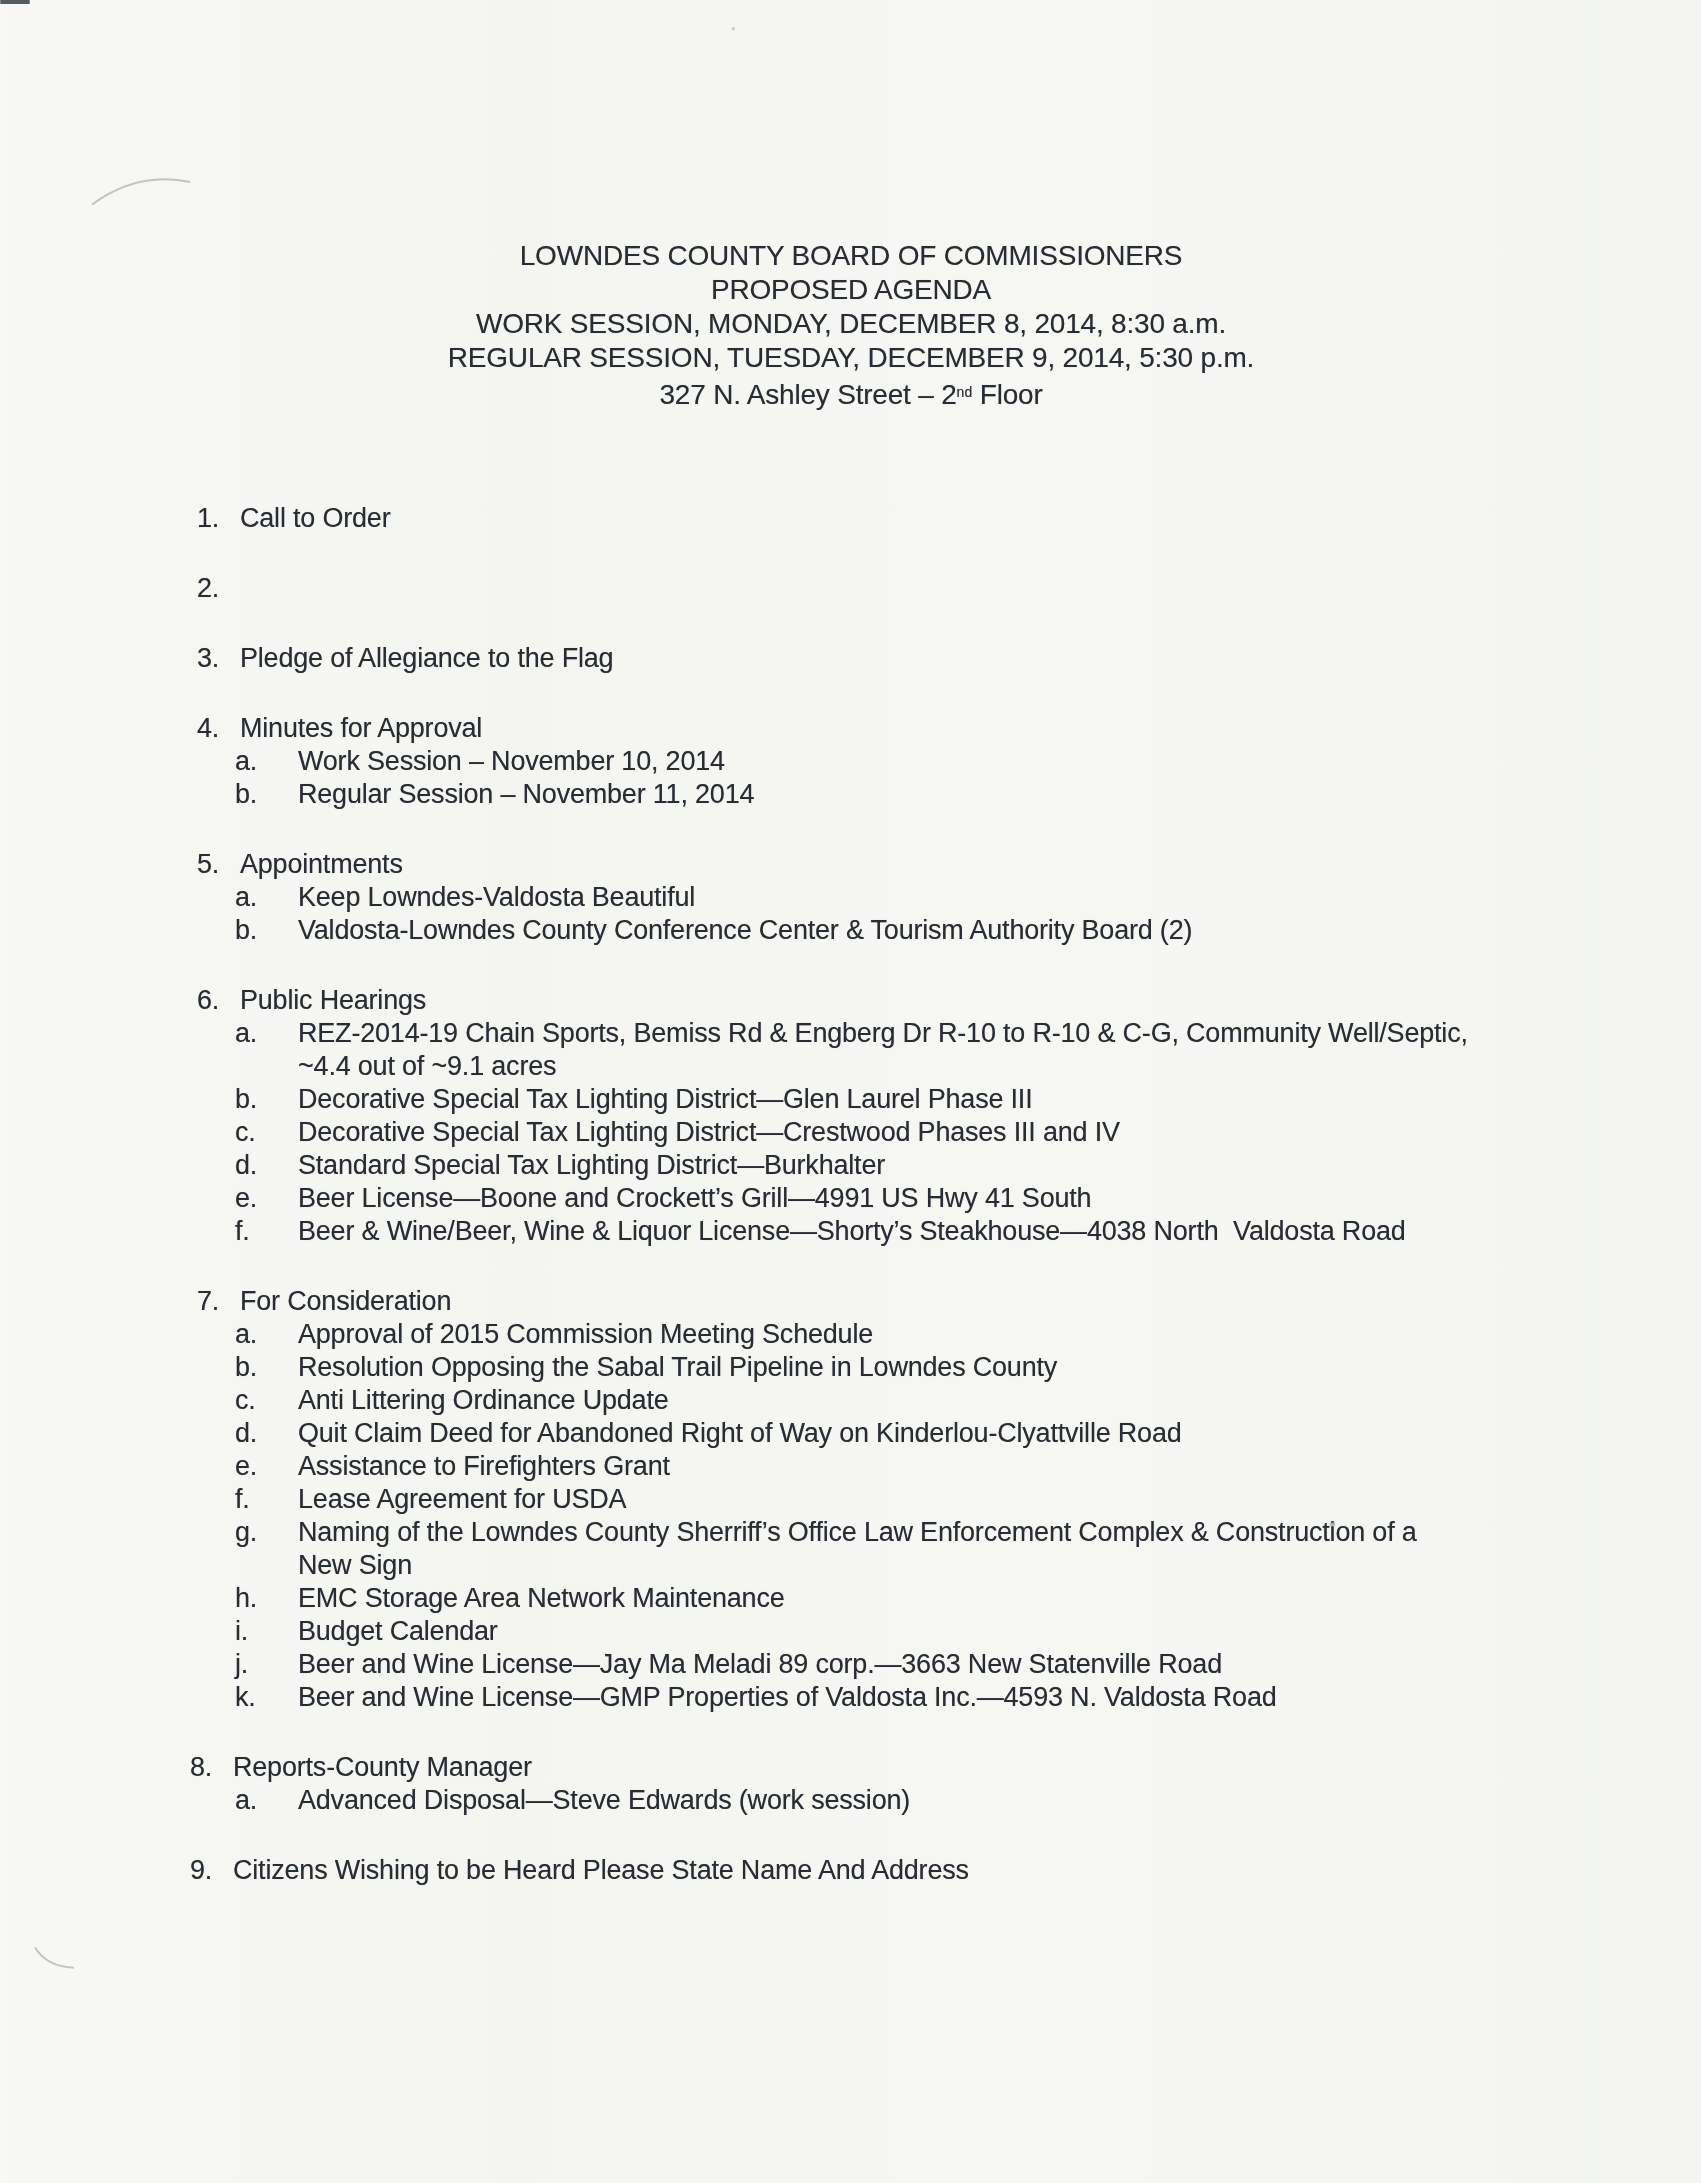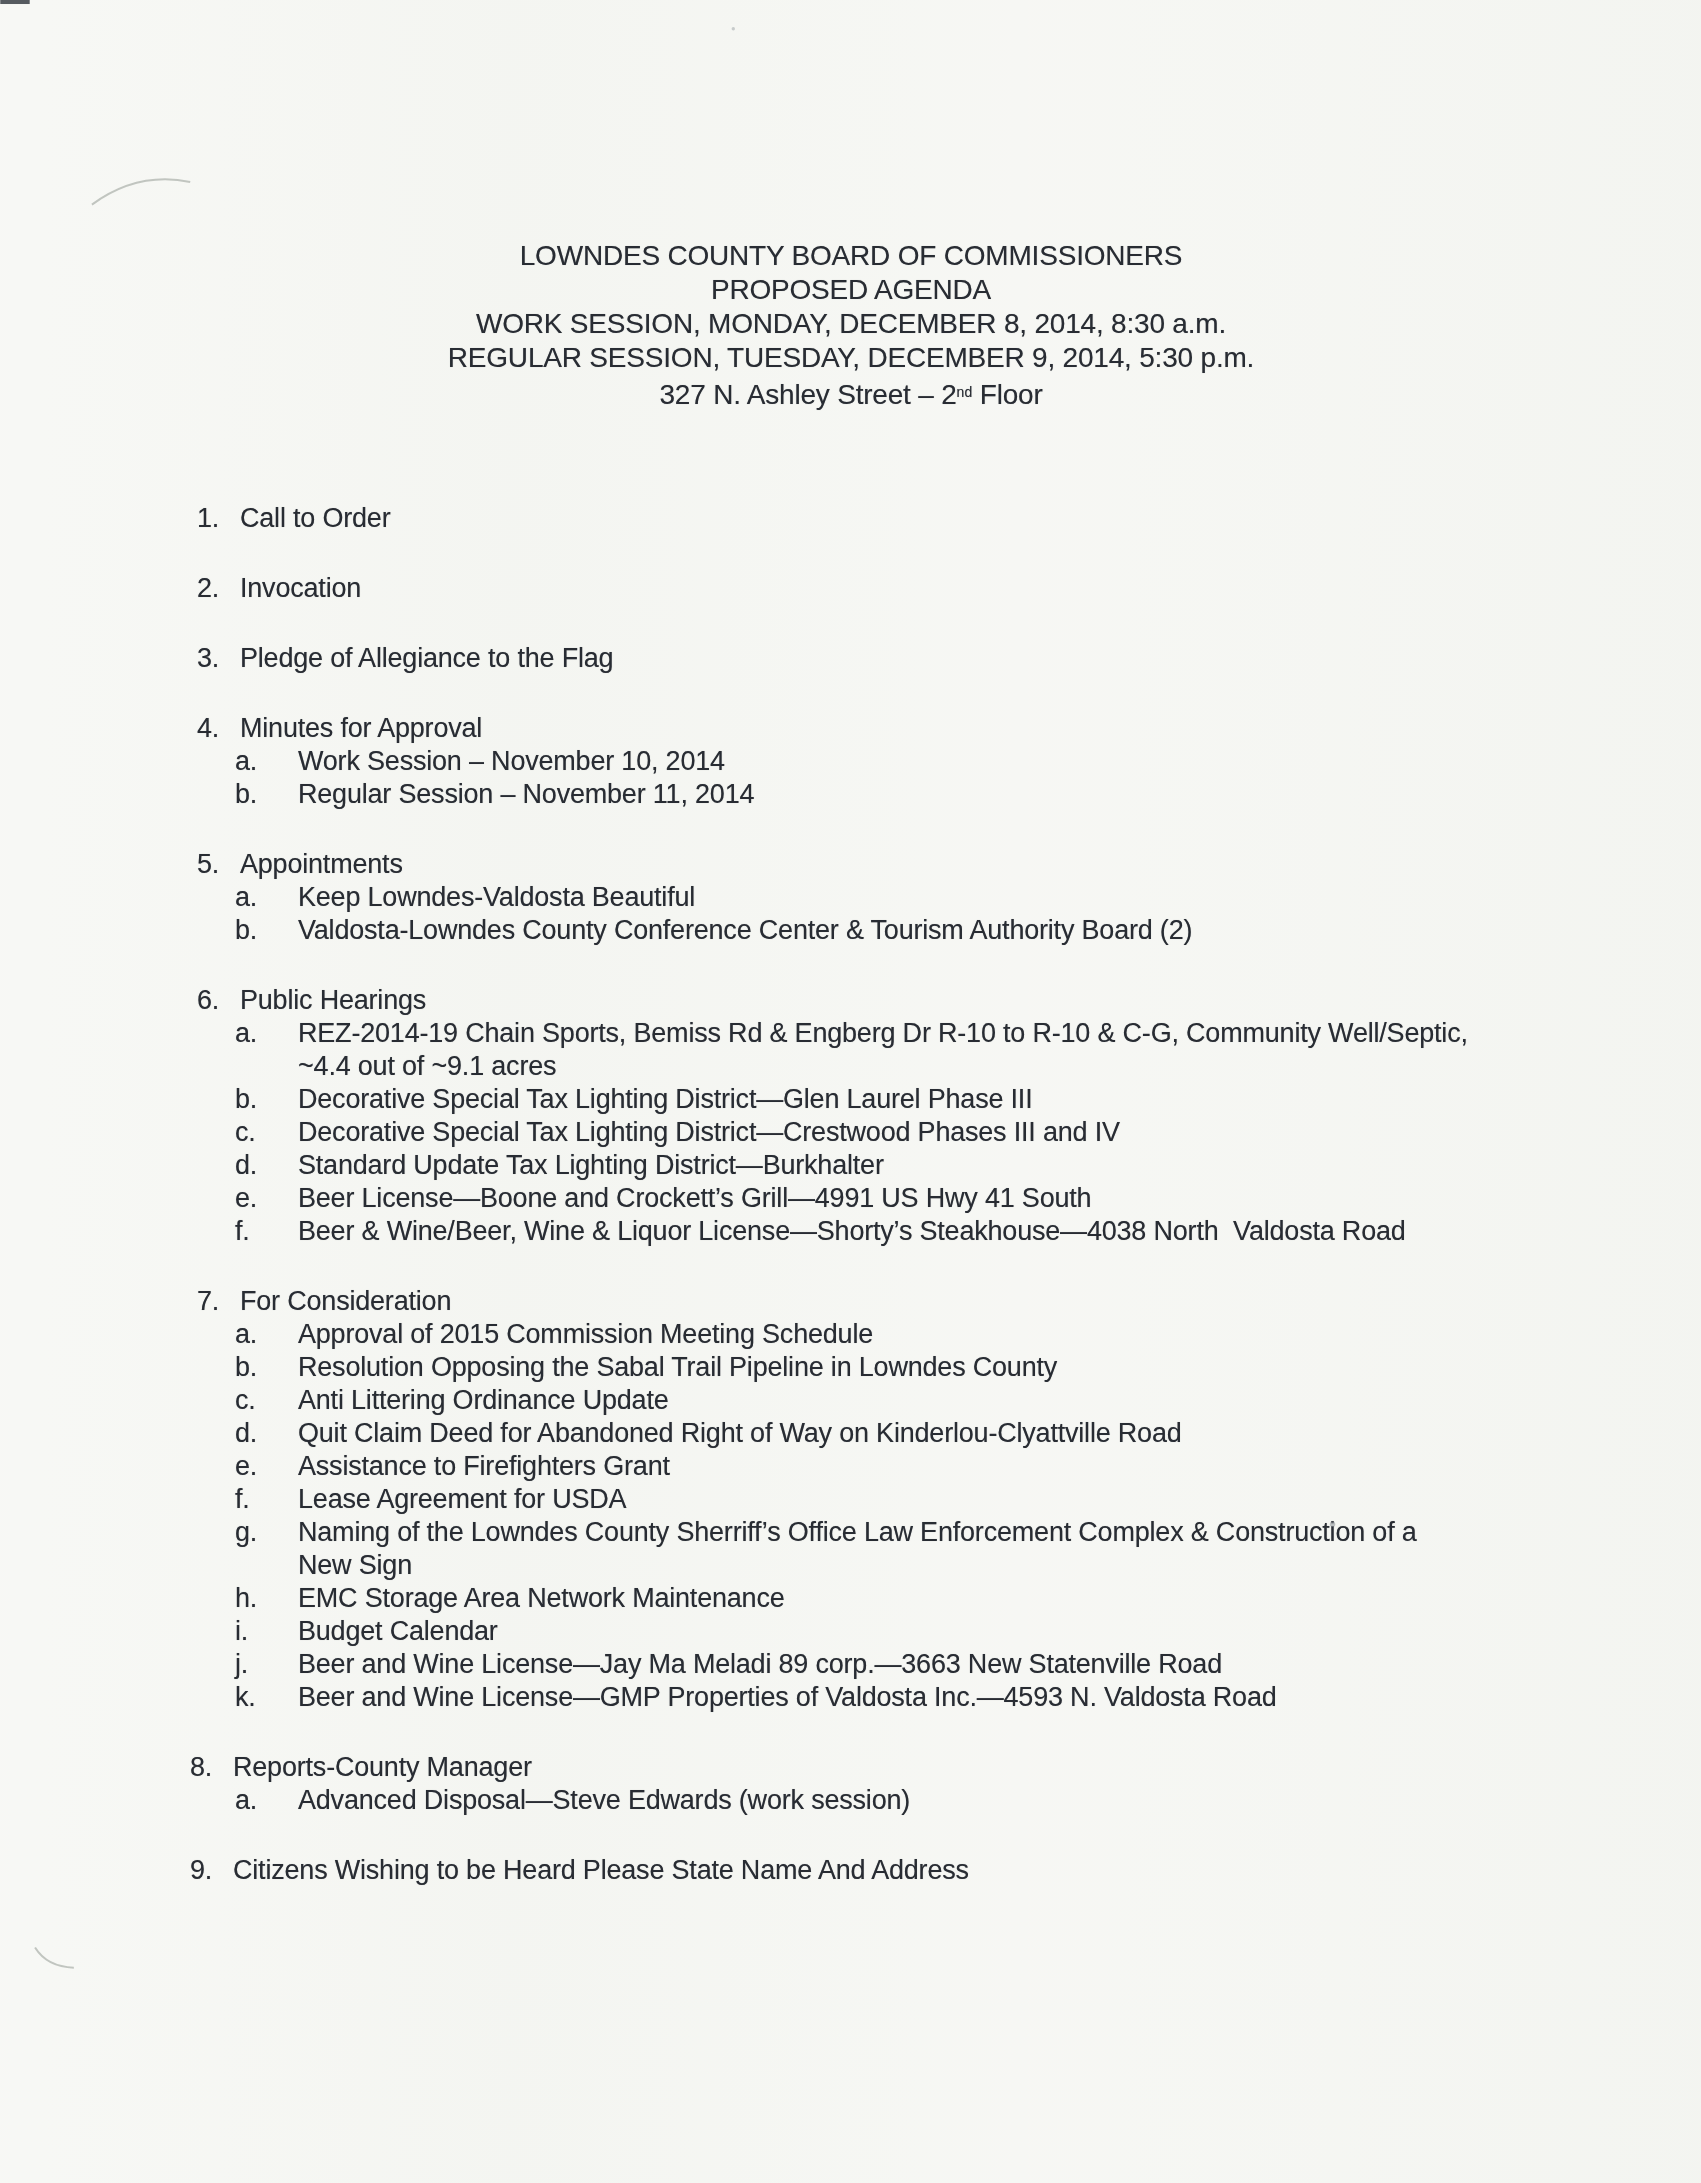--- a/index.html
+++ b/index.html
@@ -65,21 +65,21 @@
     <div><span>327 N. Ashley Street – 2</span><sup>nd</sup><span> Floor</span></div>
   </header>
 
   <main class="agenda">
 
     <section class="item">
       <div class="row lvl1"><span class="num">1.</span><span class="txt">Call to Order</span></div>
     </section>
 
     <section class="item">
-      <div class="row lvl1"><span class="num">2.</span><span class="txt">Invocation</span></div>
+      <div class="row lvl1"><span class="num">2.</span></div>
     </section>
 
     <section class="item">
       <div class="row lvl1"><span class="num">3.</span><span class="txt">Pledge of Allegiance to the Flag</span></div>
     </section>
 
     <section class="item">
       <div class="row lvl1"><span class="num">4.</span><span class="txt">Minutes for Approval</span></div>
       <div class="row lvl2"><span class="letter">a.</span><span class="txt"><span>Work Session – November 10, 2014</span></span></div>
       <div class="row lvl2"><span class="letter">b.</span><span class="txt"><span>Regular Session – November 11, 2014</span></span></div>
@@ -89,21 +89,21 @@
       <div class="row lvl1"><span class="num">5.</span><span class="txt">Appointments</span></div>
       <div class="row lvl2"><span class="letter">a.</span><span class="txt"><span>Keep Lowndes-Valdosta Beautiful</span></span></div>
       <div class="row lvl2"><span class="letter">b.</span><span class="txt"><span>Valdosta-Lowndes County Conference Center &amp; Tourism Authority Board (2)</span></span></div>
     </section>
 
     <section class="item">
       <div class="row lvl1"><span class="num">6.</span><span class="txt">Public Hearings</span></div>
       <div class="row lvl2"><span class="letter">a.</span><span class="txt"><span>REZ-2014-19 Chain Sports, Bemiss Rd &amp; Engberg Dr R-10 to R-10 &amp; C-G, Community Well/Septic,</span><span class="t2">~4.4 out of ~9.1 acres</span></span></div>
       <div class="row lvl2"><span class="letter">b.</span><span class="txt"><span>Decorative Special Tax Lighting District—Glen Laurel Phase III</span></span></div>
       <div class="row lvl2"><span class="letter">c.</span><span class="txt"><span>Decorative Special Tax Lighting District—Crestwood Phases III and IV</span></span></div>
-      <div class="row lvl2"><span class="letter">d.</span><span class="txt"><span>Standard Update Tax Lighting District—Burkhalter</span></span></div>
+      <div class="row lvl2"><span class="letter">d.</span><span class="txt"><span>Standard Special Tax Lighting District—Burkhalter</span></span></div>
       <div class="row lvl2"><span class="letter">e.</span><span class="txt"><span>Beer License—Boone and Crockett’s Grill—4991 US Hwy 41 South</span></span></div>
       <div class="row lvl2"><span class="letter">f.</span><span class="txt"><span>Beer &amp; Wine/Beer, Wine &amp; Liquor License—Shorty’s Steakhouse—4038 North  Valdosta Road</span></span></div>
     </section>
 
     <section class="item">
       <div class="row lvl1"><span class="num">7.</span><span class="txt">For Consideration</span></div>
       <div class="row lvl2"><span class="letter">a.</span><span class="txt"><span>Approval of 2015 Commission Meeting Schedule</span></span></div>
       <div class="row lvl2"><span class="letter">b.</span><span class="txt"><span>Resolution Opposing the Sabal Trail Pipeline in Lowndes County</span></span></div>
       <div class="row lvl2"><span class="letter">c.</span><span class="txt"><span>Anti Littering Ordinance Update</span></span></div>
       <div class="row lvl2"><span class="letter">d.</span><span class="txt"><span>Quit Claim Deed for Abandoned Right of Way on Kinderlou-Clyattville Road</span></span></div>

